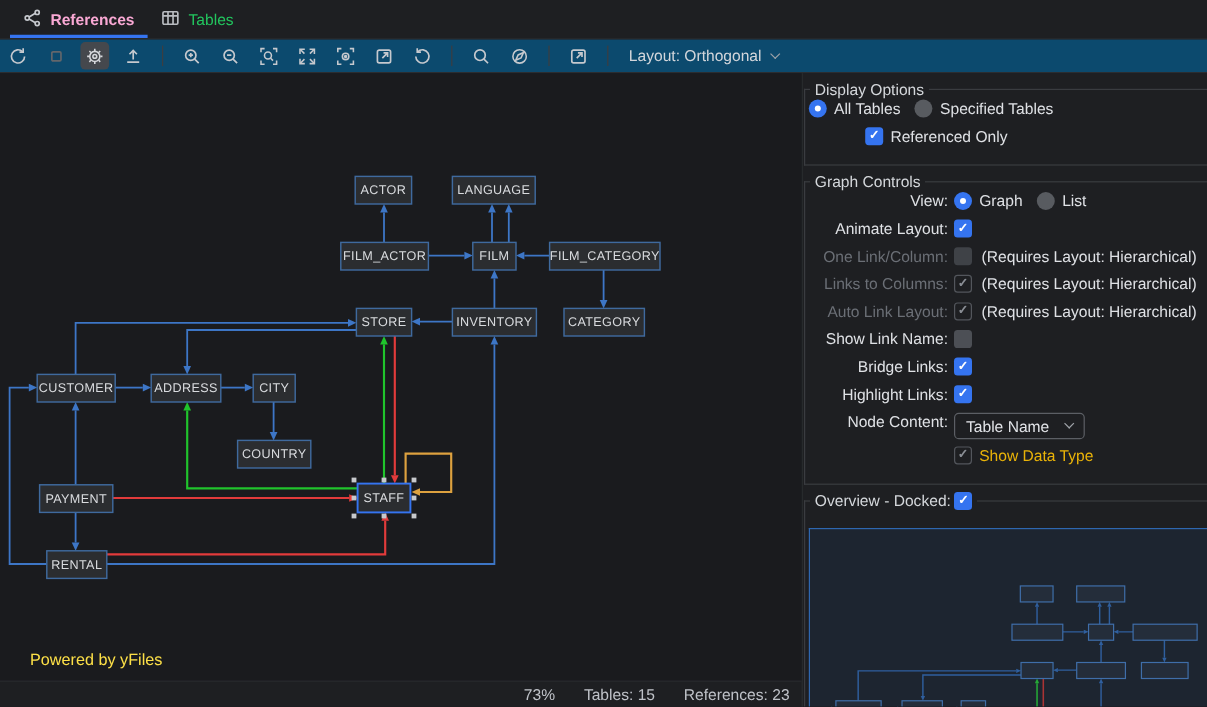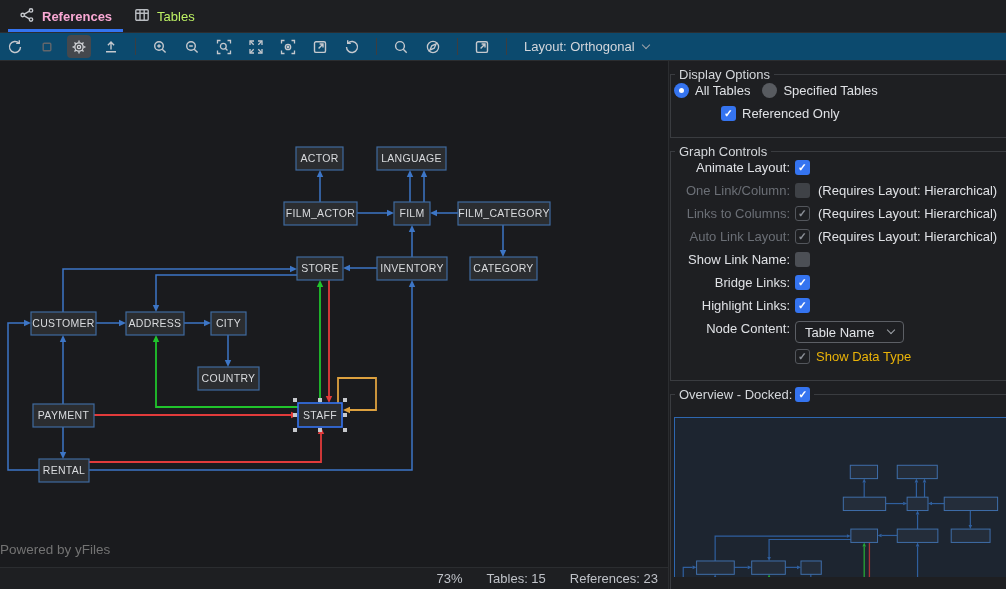--- a/index.html
+++ b/index.html
@@ -3,40 +3,40 @@
 <meta charset="utf-8">
 <style>
   * { margin:0; padding:0; box-sizing:border-box; }
   html,body { width:1006px; height:589px; overflow:hidden; background:#1e1f22;
     font-family:"Liberation Sans", sans-serif; color:#dfe1e5; font-size:13px; }
   .app { width:1006px; height:589px; display:flex; flex-direction:column; }
 
   
   .tabbar { height:33px; display:flex; align-items:stretch; background:#1e1f22;
     border-bottom:1px solid #2b2d30; flex:0 0 auto; }
-  .tab { display:flex; align-items:center; gap:7px; padding:0 11px; color:#bef264; cursor:default; }
+  .tab { display:flex; align-items:center; gap:7px; padding:0 11px; color:#22c55e; cursor:default; }
   .tab.first { margin-left:8px; }
   .tab.active { color:#f9a8d4; font-weight:bold; box-shadow:inset 0 -3px 0 0 #3574f0; }
   .tab svg { flex:0 0 auto; }
 
   
   .toolbar { height:28px; display:flex; align-items:center; padding-left:3px; gap:8px;
     background:#0c4a6e; border-bottom:1px solid #2b2d30; flex:0 0 auto; }
   .tbtn { width:24px; height:23px; display:flex; align-items:center; justify-content:center; border-radius:4px; }
   .tbtn.active { background:#45484d; }
   .tsep { width:1px; height:17px; background:#3c3e41; margin:0 4px; }
   .layout-dd { display:flex; align-items:center; gap:8px; margin-left:5px; color:#d3d6db; }
   .chev { width:6px; height:6px; border-right:1.4px solid #9fa3a9; border-bottom:1.4px solid #9fa3a9;
     transform:rotate(45deg); margin-top:-4px; }
 
   
   .content { flex:1 1 auto; display:flex; min-height:0; }
   .left-col { width:668px; flex:0 0 auto; display:flex; flex-direction:column; }
   .canvas { position:relative; width:668px; height:506px; background:#1a1b1e; overflow:hidden; }
-  .watermark { position:absolute; left:0; bottom:10px; color:#737373; font-size:13.5px; }
+  .watermark { position:absolute; left:25px; bottom:10px; color:#fde047; font-size:13.5px; }
   .statusbar { height:22px; background:#1e1f22; border-top:1px solid #2b2d30;
     display:flex; align-items:center; justify-content:flex-end; gap:24px;
     padding-right:10px; color:#bfc2c8; font-size:13px; }
 
   
   .panel { flex:1 1 auto; background:#1e1f22; border-left:1px solid #2b2d30;
     display:flex; flex-direction:column; overflow:hidden; font-size:13px; }
   fieldset { border:1px solid #3a3c40; border-right:none; margin:6px 0 0 1px; padding:1px 0 8px 2px; }
   fieldset legend { padding:0 4px; margin-left:2px; color:#d4d7db; }
   .row { display:flex; align-items:flex-start; height:23px; }
@@ -332,20 +332,27 @@
           <span class="opt-label">Specified Tables</span>
         </div>
         <div class="row" style="margin-left:48px">
           <span class="cb on">✓</span>
           <span class="opt-label">Referenced Only</span>
         </div>
       </fieldset>
 
       <fieldset>
         <legend>Graph Controls</legend>
+        <div class="row">
+          <span class="gc-label">View:</span>
+          <span class="radio on"></span>
+          <span class="opt-label">Graph</span>
+          <span class="radio off" style="margin-left:12px"></span>
+          <span class="opt-label">List</span>
+        </div>
         <div class="row">
           <span class="gc-label">Animate Layout:</span>
           <span class="cb on">✓</span>
         </div>
         <div class="row">
           <span class="gc-label disabled">One Link/Column:</span>
           <span class="cb dis-off">✓</span>
           <span class="note">(Requires Layout: Hierarchical)</span>
         </div>
         <div class="row">

